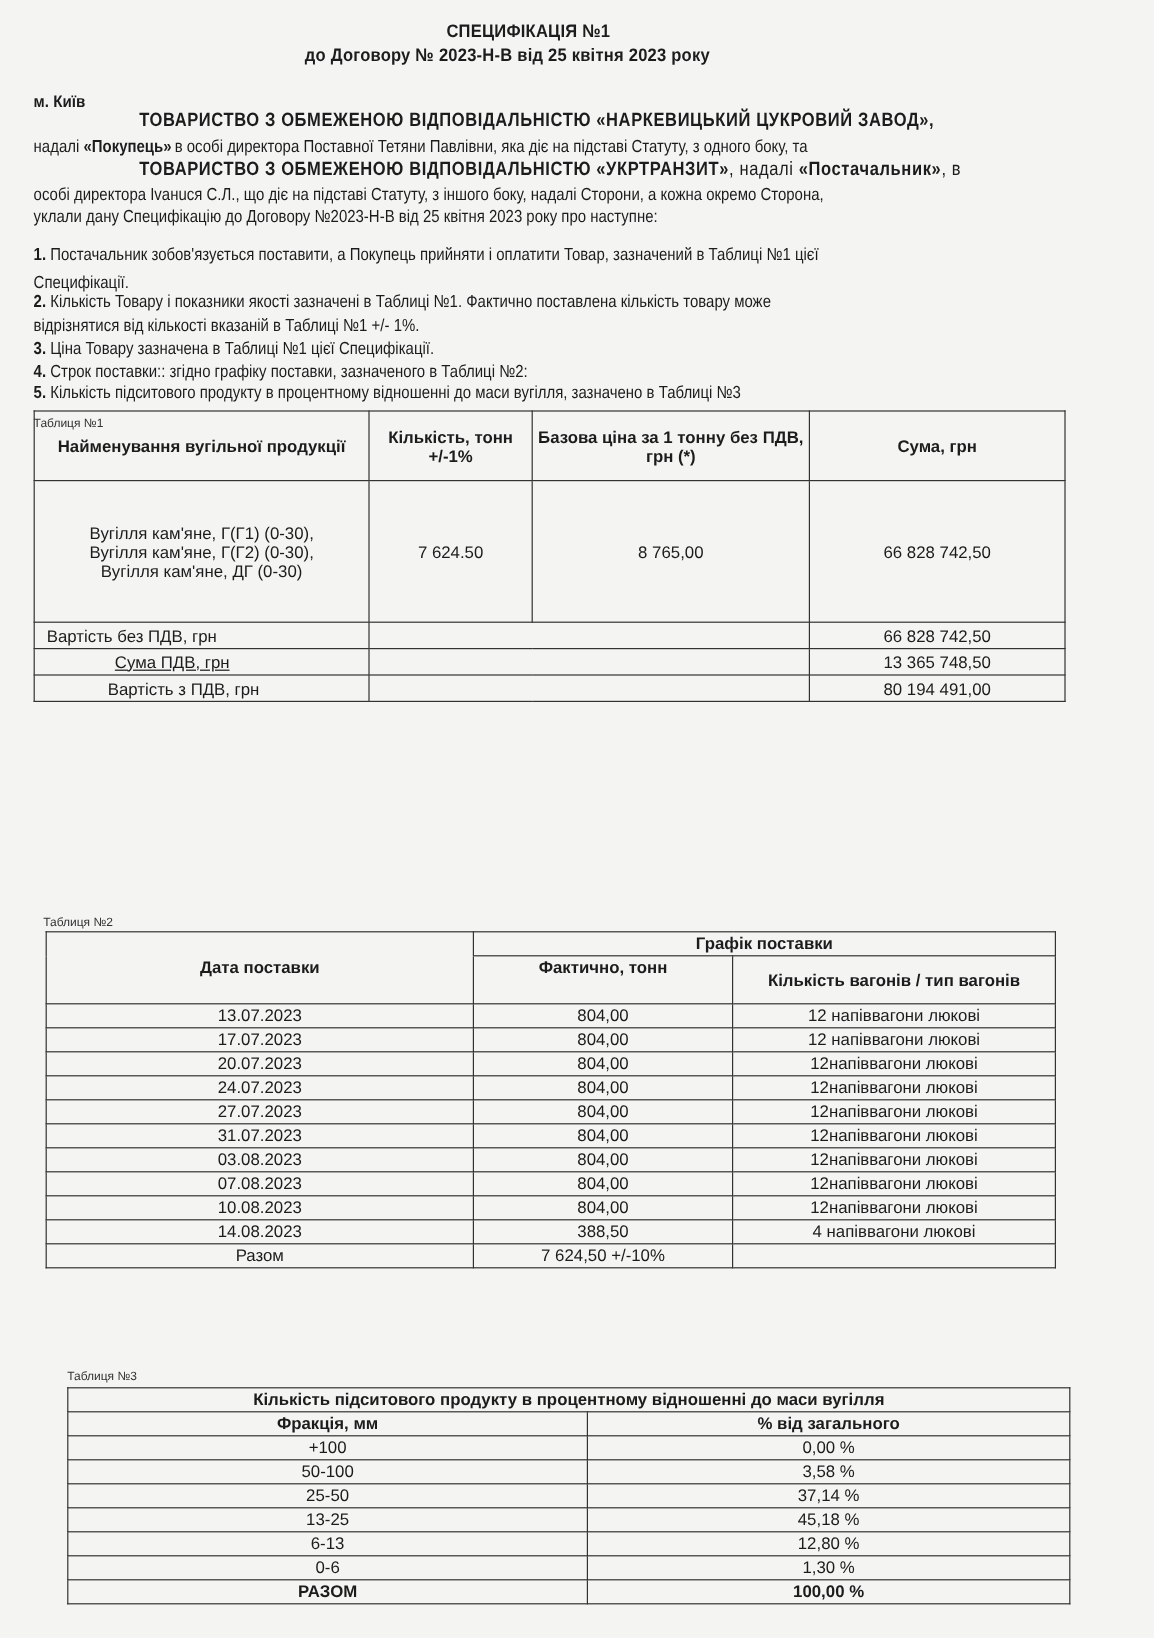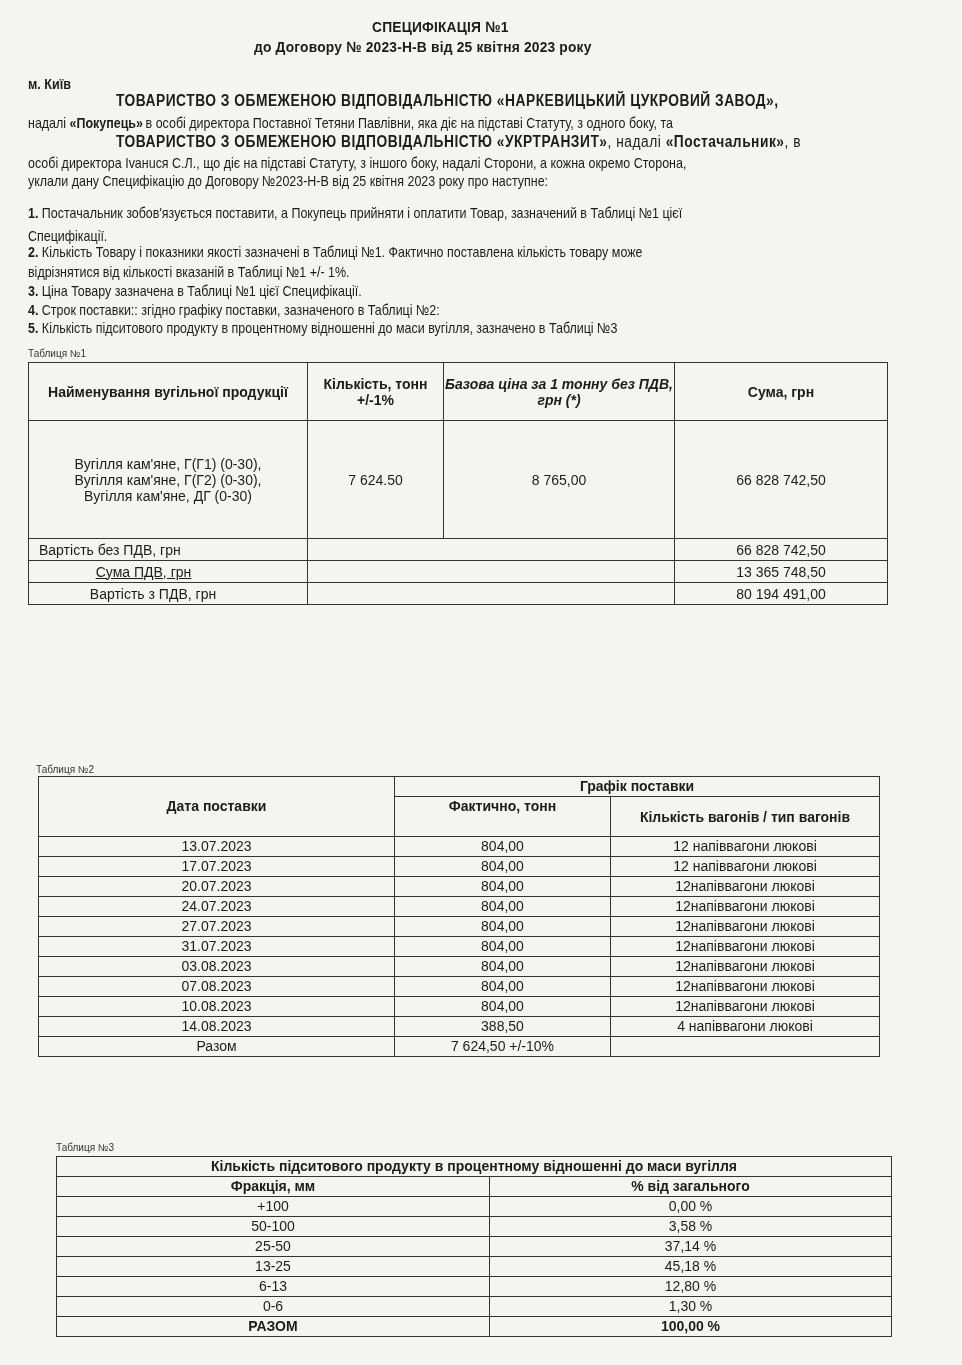--- a/index.html
+++ b/index.html
@@ -47,26 +47,26 @@
 
   <div class="abs p" style="left:28px; top:205px;"><b>1.</b> <span>Постачальник зобов'язується поставити, а Покупець прийняти і оплатити Товар, зазначений в Таблиці №1 цієї</span></div>
   <div class="abs p" style="left:28px; top:228px;">Специфікації.</div>
   <div class="abs p" style="left:28px; top:244px;"><b>2.</b> <span>Кількість Товару і показники якості зазначені в Таблиці №1. Фактично поставлена кількість товару може</span></div>
   <div class="abs p" style="left:28px; top:264px;">відрізнятися від кількості вказаній в Таблиці №1 +/- 1%.</div>
   <div class="abs p" style="left:28px; top:283px;"><b>3.</b> <span>Ціна Товару зазначена в Таблиці №1 цієї Специфікації.</span></div>
   <div class="abs p" style="left:28px; top:302px;"><b>4.</b> <span>Строк поставки:: згідно графіку поставки, зазначеного в Таблиці №2:</span></div>
   <div class="abs p" style="left:28px; top:320px;"><b>5.</b> <span>Кількість підситового  продукту в процентному відношенні до маси вугілля, зазначено в Таблиці №3</span></div>
 
   <div class="abs caption" style="left:28px; top:348px;">Таблиця №1</div>
-  <table class="t1" style="left:28px; top:362px; width:860px;">
+  <table class="t1" style="left:28px; top:342px; width:860px;">
     <tbody>
         <tr style="height:58px;">
       <th style="width:278px;">Найменування вугільної продукції</th>
       <th style="width:135px;">Кількість, тонн +/-1%</th>
-      <th style="width:230px;font-style:italic;">Базова ціна за 1 тонну без ПДВ, грн (*)</th>
+      <th style="width:230px;">Базова ціна за 1 тонну без ПДВ, грн (*)</th>
       <th>Сума, грн</th>
     </tr>
     <tr style="height:118px;">
       <td>
         <div>Вугілля кам'яне, Г(Г1) (0-30),</div>
         <div>Вугілля кам'яне, Г(Г2) (0-30),</div>
         <div>Вугілля кам'яне, ДГ (0-30)</div>
       </td>
       <td>7 624.50</td>
       <td>8 765,00</td>

